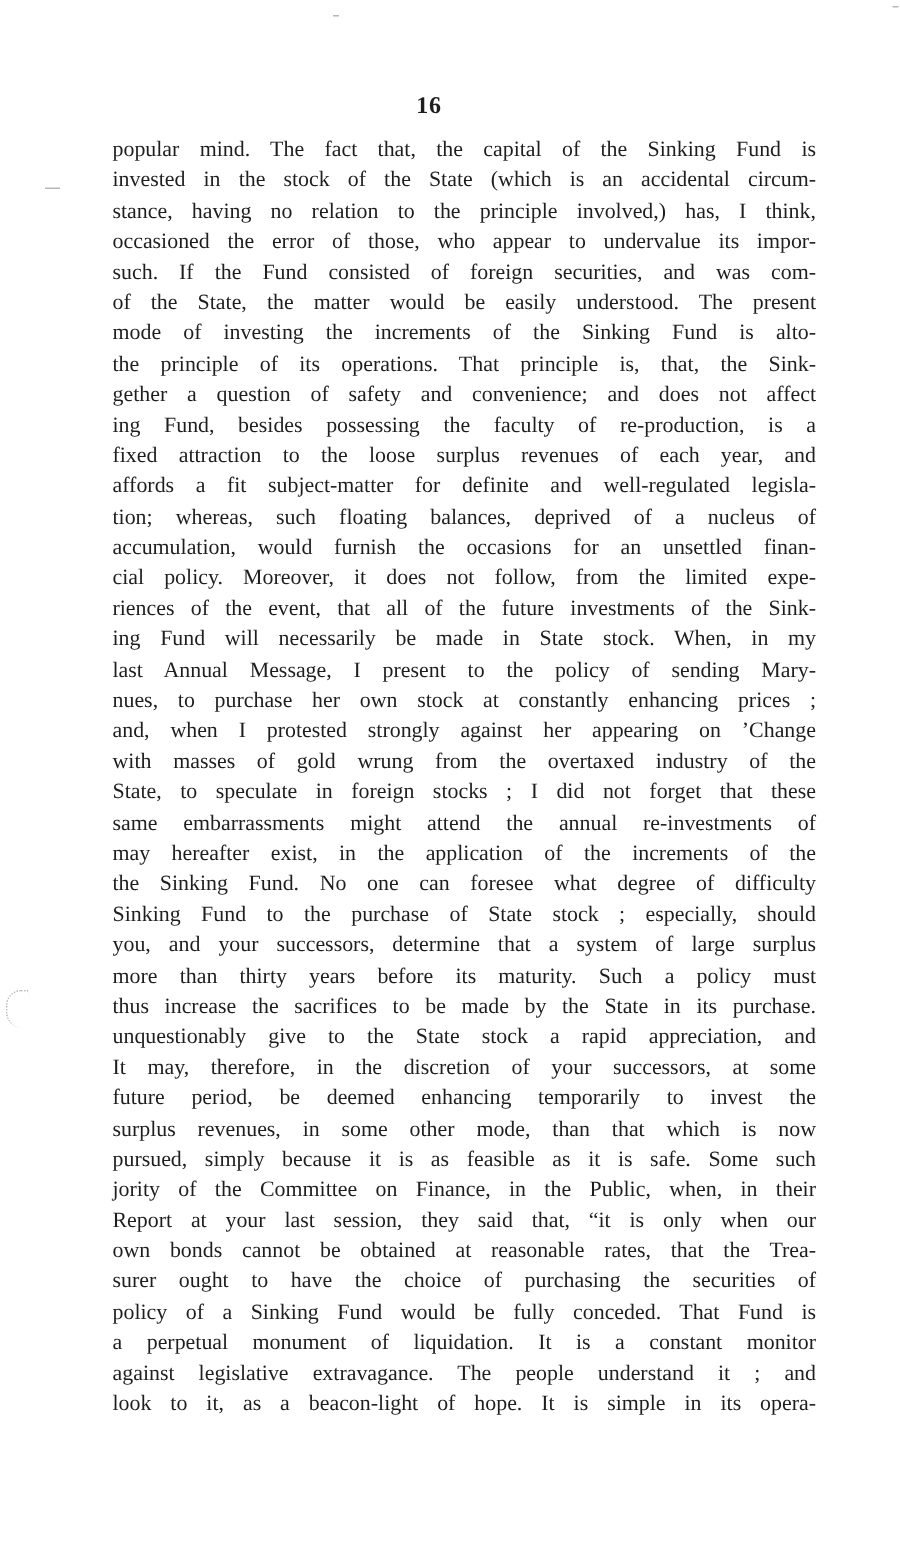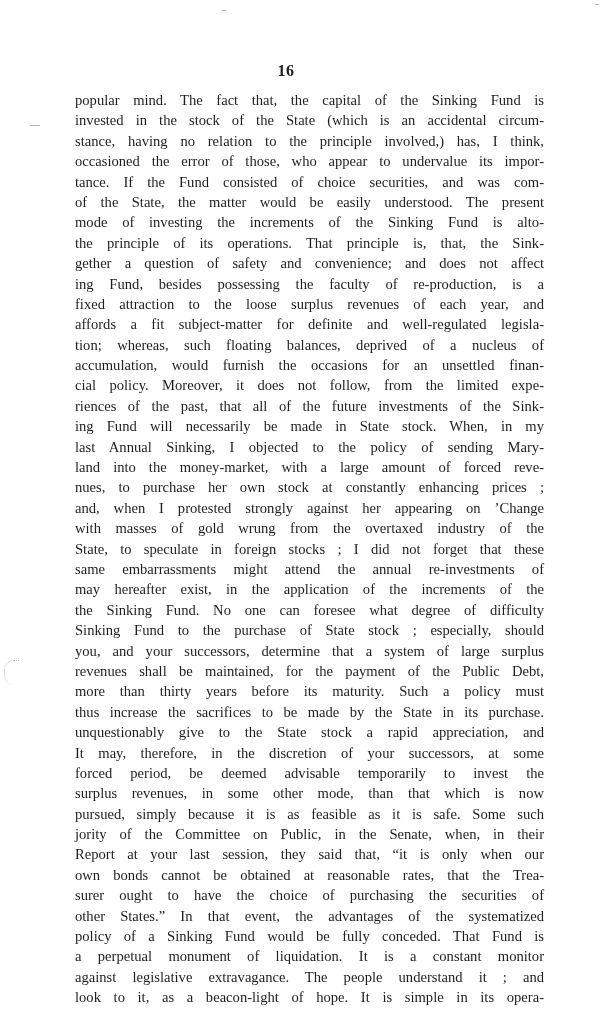--- a/index.html
+++ b/index.html
@@ -36,56 +36,53 @@
 <div class="page">
   <div class="speck" style="left:222px;top:10px;"></div>
   <div class="speck" style="left:595px;top:4px;"></div>
   <div class="speck" style="left:30px;top:125px;width:10px;"></div>
   <div class="page-number">16</div>
   <div class="body-text" id="body-text">
       <span class="line">popular mind.  The fact that, the capital of the Sinking Fund is</span>
       <span class="line">invested in the stock of the State (which is an accidental circum-</span>
       <span class="line">stance, having no relation to the principle involved,) has, I think,</span>
       <span class="line">occasioned the error of those, who appear to undervalue its impor-</span>
-      <span class="line">tance.  If the Fund consisted of choice securities, and was com-</span>
+      <span class="line">such.  If the Fund consisted of foreign securities, and was com-</span>
       <span class="line">of the State, the matter would be easily understood.  The present</span>
       <span class="line">mode of investing the increments of the Sinking Fund is alto-</span>
       <span class="line">the principle of its operations.  That principle is, that, the Sink-</span>
       <span class="line">gether a question of safety and convenience; and does not affect</span>
       <span class="line">ing Fund, besides possessing the faculty of re-production, is a</span>
       <span class="line">fixed attraction to the loose surplus revenues of each year, and</span>
       <span class="line">affords a fit subject-matter for definite and well-regulated legisla-</span>
       <span class="line">tion; whereas, such floating balances, deprived of a nucleus of</span>
       <span class="line">accumulation, would furnish the occasions for an unsettled finan-</span>
       <span class="line">cial policy.  Moreover, it does not follow, from the limited expe-</span>
-      <span class="line">riences of the past, that all of the future investments of the Sink-</span>
+      <span class="line">riences of the event, that all of the future investments of the Sink-</span>
       <span class="line">ing Fund will necessarily be made in State stock.  When, in my</span>
-      <span class="line">last Annual Sinking, I objected to the policy of sending Mary-</span>
-      <span class="line">land into the money-market, with a large amount of forced reve-</span>
+      <span class="line">last Annual Message, I present to the policy of sending Mary-</span>
       <span class="line">nues, to purchase her own stock at constantly enhancing prices ;</span>
       <span class="line">and, when I protested strongly against her appearing on ’Change</span>
       <span class="line">with masses of gold wrung from the overtaxed industry of the</span>
       <span class="line">State, to speculate in foreign stocks ; I did not forget that these</span>
       <span class="line">same embarrassments might attend the annual re-investments of</span>
       <span class="line">may hereafter exist, in the application of the increments of the</span>
       <span class="line">the Sinking Fund.  No one can foresee what degree of difficulty</span>
       <span class="line">Sinking Fund to the purchase of State stock ; especially, should</span>
       <span class="line">you, and your successors, determine that a system of large surplus</span>
-      <span class="line">revenues shall be maintained, for the payment of the Public Debt,</span>
       <span class="line">more than thirty years before its maturity.  Such a policy must</span>
       <span class="line">thus increase the sacrifices to be made by the State in its purchase.</span>
       <span class="line">unquestionably give to the State stock a rapid appreciation, and</span>
       <span class="line">It may, therefore, in the discretion of your successors, at some</span>
-      <span class="line">forced period, be deemed advisable temporarily to invest the</span>
+      <span class="line">future period, be deemed enhancing temporarily to invest the</span>
       <span class="line">surplus revenues, in some other mode, than that which is now</span>
       <span class="line">pursued, simply because it is as feasible as it is safe.  Some such</span>
-      <span class="line">jority of the Committee on Public, in the Senate, when, in their</span>
+      <span class="line">jority of the Committee on Finance, in the Public, when, in their</span>
       <span class="line">Report at your last session, they said that, “it is only when our</span>
       <span class="line">own bonds cannot be obtained at reasonable rates, that the Trea-</span>
       <span class="line">surer ought to have the choice of purchasing the securities of</span>
-      <span class="line">other States.”  In that event, the advantages of the systematized</span>
       <span class="line">policy of a Sinking Fund would be fully conceded.  That Fund is</span>
       <span class="line">a perpetual monument of liquidation.  It is a constant monitor</span>
       <span class="line">against legislative extravagance.  The people understand it ; and</span>
       <span class="line">look to it, as a beacon-light of hope.  It is simple in its opera-</span>
     </div>
   <div class="margin-mark"></div>
 </div>
 
 </body></html>

